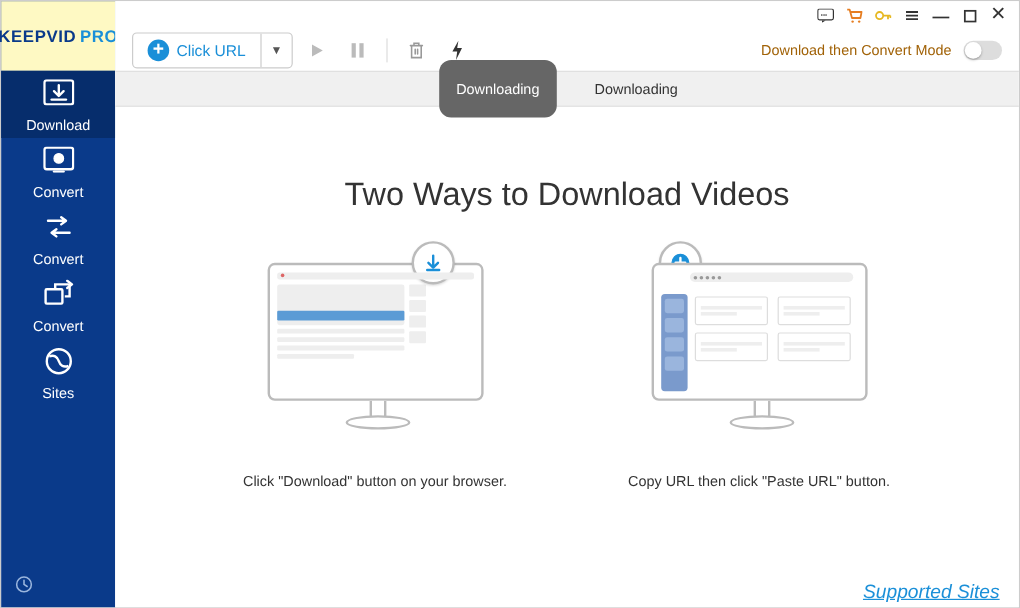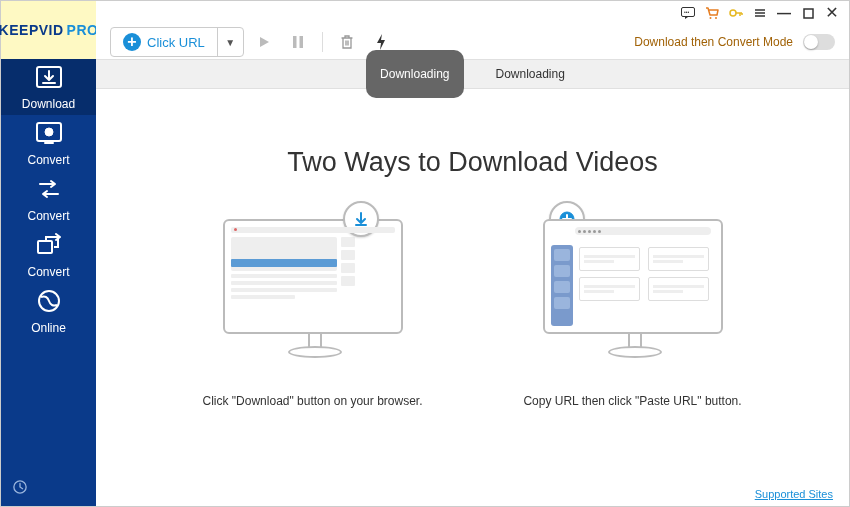--- a/index.html
+++ b/index.html
@@ -60,21 +60,21 @@
 .screen2 { width: 180px; height: 115px; border: 2px solid #bbb; border-radius: 6px; background: #fff; padding: 6px; display: flex; gap: 0; position: relative; }
 .addr-bar { position: absolute; top: 6px; left: 30px; right: 10px; height: 8px; background: #eee; border-radius: 4px; display: flex; align-items: center; gap: 2px; padding-left: 3px; }
 .addr-dot { width: 3px; height: 3px; background: #999; border-radius: 50%; }
 .s2-side { width: 22px; background: #7a9acc; border-radius: 3px; margin-top: 18px; display: flex; flex-direction: column; padding: 4px 3px; gap: 4px; }
 .s2-t { height: 12px; background: #9ab5dd; border-radius: 2px; }
 .s2-body { flex: 1; display: flex; flex-direction: column; margin-top: 20px; padding: 0 6px; gap: 6px; }
 .s2-row { display: flex; gap: 8px; }
 .s2-card { flex: 1; height: 24px; border: 1px solid #ddd; border-radius: 2px; display: flex; flex-direction: column; justify-content: center; gap: 2px; padding: 0 4px; }
 .s2-cl { height: 3px; background: #eee; }
 .footer { height: 24px; display: flex; align-items: center; justify-content: flex-end; padding-right: 16px; }
-.footer a { color: #1a8fd8; font-size: 11px; text-decoration: underline; cursor: pointer; }
+.footer a { color: #1a8fd8; font-size: 16px; text-decoration: underline; cursor: pointer; font-style: italic; }
 </style>
 </head>
 <body>
 
 <div class="app">
   <div class="sidebar">
     <div class="logo">
       <span class="logo-keep">KEEPVID</span>
       <span class="logo-pro">PRO</span>
     </div>
@@ -118,21 +118,21 @@
         </div>
         <span>Convert</span>
       </div>
       <div class="nav-item">
         <div class="nav-icon">
           <svg width="24" height="24" viewBox="0 0 24 24">
               <circle cx="12" cy="12" r="10" stroke-width="2"></circle>
               <path d="M4 8 Q10 6 12 12 Q14 18 20 16" stroke-width="2" fill="none"></path>
             </svg>
         </div>
-        <span>Online</span>
+        <span>Sites</span>
       </div>
     </div>
     <div class="sidebar-footer">
       <span class="tb-icon" style="color:#9ab5dd;">
         <svg width="16" height="16" viewBox="0 0 16 16">
             <circle cx="8" cy="8" r="7" stroke="#9ab5dd" stroke-width="1.5" fill="none"></circle>
             <path d="M8 4 L8 8 L11 10" stroke="#9ab5dd" stroke-width="1.5" fill="none" stroke-linecap="round"></path>
           </svg>
       </span>
     </div>

